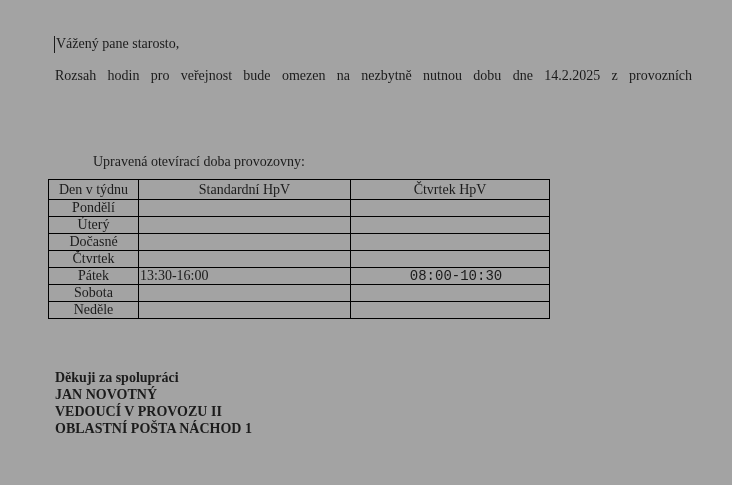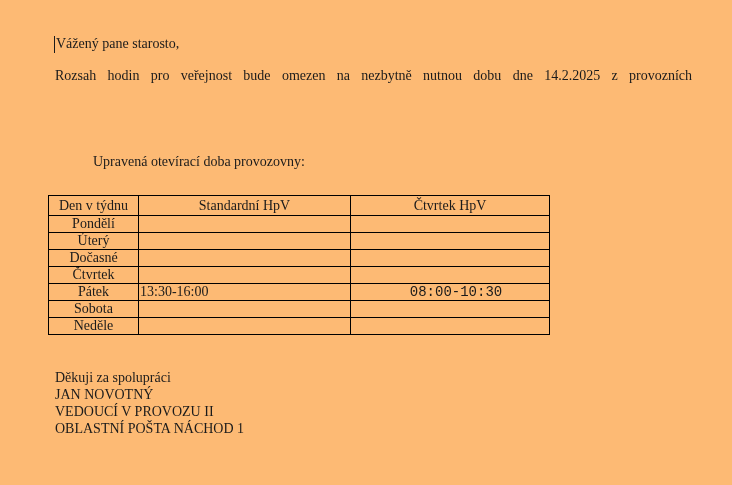--- a/index.html
+++ b/index.html
@@ -8,21 +8,21 @@
     background: #ffffff;
     font-family: "Liberation Serif", "DejaVu Serif", serif;
     color: #1b1b1b;
     font-size: 14px;
     overflow: hidden;
   }
   .page {
     position: relative;
     width: 732px;
     height: 485px;
-    background: #fdba74;
+    background: #a3a3a3;
   }
   .caret {
     position: absolute;
     left: 54px;
     top: 36px;
     width: 1px;
     height: 17px;
     background: #1b1b1b;
   }
   .salutation {
@@ -47,21 +47,21 @@
     position: absolute;
     left: 55px;
     top: 152px;
     line-height: 20px;
     white-space: nowrap;
     margin-left: 38px;
   }
   table.schedule {
     position: absolute;
     left: 48px;
-    top: 195px;
+    top: 179px;
     width: 501px;
     border-collapse: collapse;
     table-layout: fixed;
     font-size: 14px;
     color: #1b1b1b;
   }
   table.schedule th,
   table.schedule td {
     border: 1px solid #000000;
     font-weight: normal;
@@ -78,21 +78,21 @@
   table.schedule td.time-tmp { text-align: center; padding-left: 12px; font-family: Liberation Mono, monospace; }
   .col-day { width: 90px; }
   .col-std { width: 212px; }
   .col-tmp { width: 199px; }
   .signature-block {
     position: absolute;
     left: 55px;
     top: 369px;
     line-height: 17px;
   }
-  .signature-block div { white-space: nowrap; }
+  .signature-block div { white-space: nowrap; font-weight: bold; }
 </style>
 </head>
 <body>
 
 <div class="page">
 
   <div class="caret"></div>
 
   <div class="salutation">Vážený pane starosto,</div>
 

